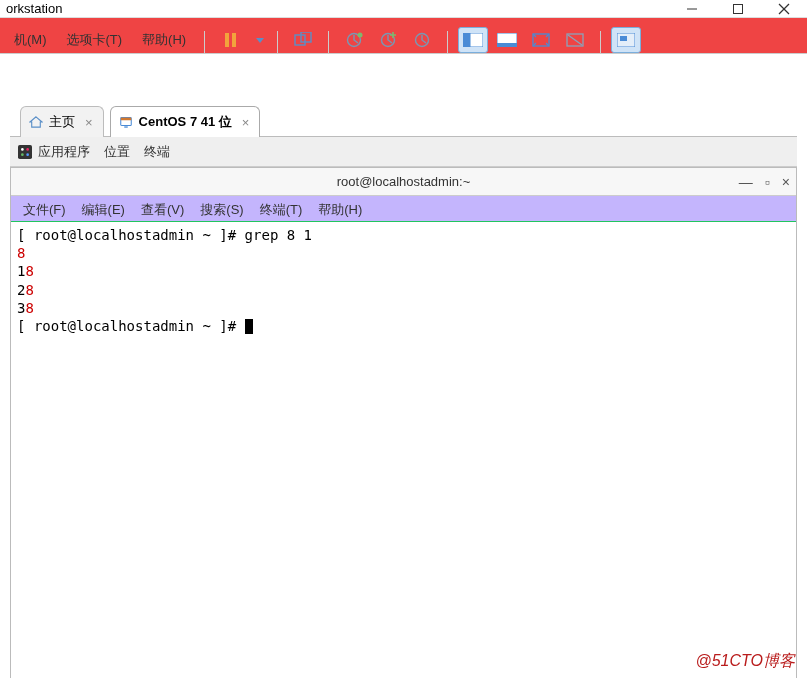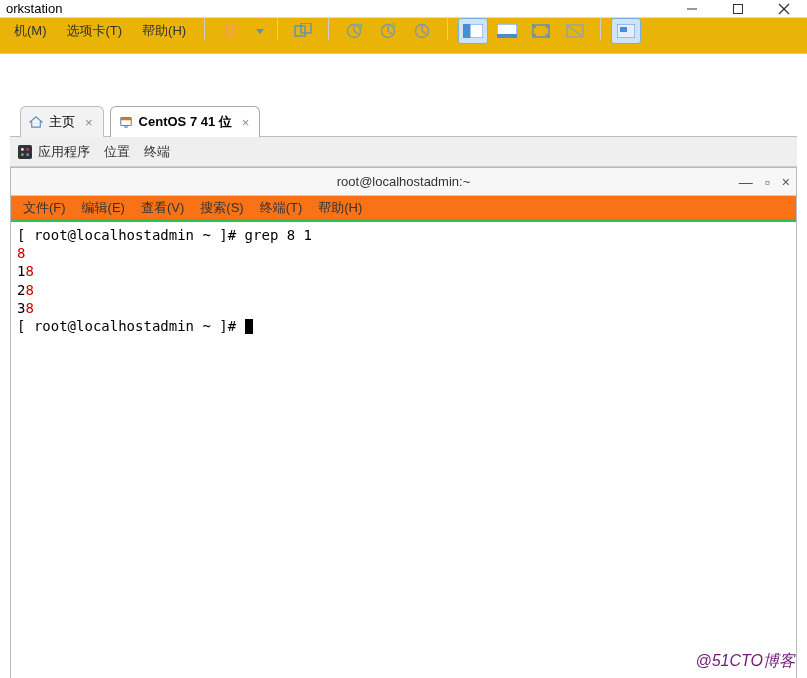--- a/index.html
+++ b/index.html
@@ -4,21 +4,21 @@
   <style>
     * { box-sizing: border-box; margin: 0; padding: 0; }
     body { font-family: "Segoe UI", Tahoma, sans-serif; font-size: 13px; background: #fff; width: 807px; height: 678px; overflow: hidden; position: relative; }
 
     
     .outer-titlebar { height: 18px; display: flex; align-items: center; justify-content: space-between; border-bottom: 1px solid #ddd; padding: 0 0 0 6px; background: #fff; }
     .win-controls { display: flex; gap: 0; }
     .win-btn { width: 46px; height: 30px; display: flex; align-items: center; justify-content: center; color: #333; }
 
     
-    .vm-toolbar { height: 36px; background: #eab308; border-bottom: 1px solid #ccc; display: flex; align-items: flex-start; padding: 0 6px; gap: 4px; }
+    .vm-toolbar { height: 36px; background: #ef4444; border-bottom: 1px solid #ccc; display: flex; align-items: flex-end; padding: 0 6px; gap: 4px; }
     .vm-menu-item { padding: 4px 8px; color: #333; }
     .vm-sep { width: 1px; height: 22px; background: #ccc; margin: 0 6px; }
     .vm-icon-btn { width: 30px; height: 26px; display: flex; align-items: center; justify-content: center; border-radius: 3px; }
     .vm-icon-btn.active { background: #cfe3f7; border: 1px solid #7aaedc; }
     .pause-bars { display: flex; gap: 3px; }
     .pause-bars span { width: 4px; height: 14px; background: #f2a33c; }
     .dropdown-caret { width: 0; height: 0; border-left: 4px solid transparent; border-right: 4px solid transparent; border-top: 5px solid #5a8fc8; margin-left: 4px; }
 
     
     .tabs-wrap { padding: 10px 10px 0 10px; background: #fff; }
@@ -35,27 +35,27 @@
     .guest-left { display: flex; align-items: center; gap: 14px; }
     .guest-left span.label { color: #333; text-align: center; }
     .apps-ico { width: 14px; height: 14px; display: inline-block; margin-right: 6px; vertical-align: middle; }
     .guest-right { display: flex; align-items: center; gap: 10px; color: #333; }
     .status-icon { width: 14px; height: 14px; display: inline-flex; align-items: center; justify-content: center; }
 
     
     .inner-frame { margin: 0 10px; border: 1px solid #bbb; background: #fff; height: 560px; display: flex; flex-direction: column; }
     .term-title { height: 28px; display: flex; align-items: center; justify-content: center; position: relative; border-bottom: 1px solid #ccc; background: #f7f7f7; font-weight: 400; color: #333; }
     .term-title .ctl { position: absolute; right: 6px; display: flex; gap: 12px; color: #555; font-size: 14px; }
-    .term-menu { height: 26px; display: flex; align-items: flex-end; gap: 4px; padding: 0 6px; border-bottom: 3px solid #22c55e; background: #f97316; }
+    .term-menu { height: 26px; display: flex; align-items: flex-end; gap: 4px; padding: 0 6px; border-bottom: 1px solid #22c55e; background: #c4b5fd; }
     .term-menu span { padding: 2px 6px; color: #333; }
     .term-body { flex: 1; background: #fff; padding: 4px 6px; font-family: "DejaVu Sans Mono", Consolas, monospace; font-size: 14px; line-height: 1.3; color: #000; white-space: pre; overflow: hidden; }
     .red { color: #cc0000; }
     .cursor { display: inline-block; width: 8px; height: 15px; background: #000; vertical-align: text-bottom; }
 
-    .watermark { position: absolute; right: 12px; bottom: 6px; color: #701a75; font-size: 16px; font-style: italic; font-weight: 500; text-shadow: 0 0 3px rgba(255,255,255,.6); }
+    .watermark { position: absolute; right: 12px; bottom: 6px; color: #b91c1c; font-size: 16px; font-style: italic; font-weight: 500; text-shadow: 0 0 3px rgba(255,255,255,.6); }
   </style>
 </head>
 <body>
 
 <div class="outer-titlebar">
   <span>orkstation</span>
   <div class="win-controls">
     <div class="win-btn">
         <svg width="12" height="12">
           <line x1="1" y1="6" x2="11" y2="6" stroke="#333" stroke-width="1"></line>

